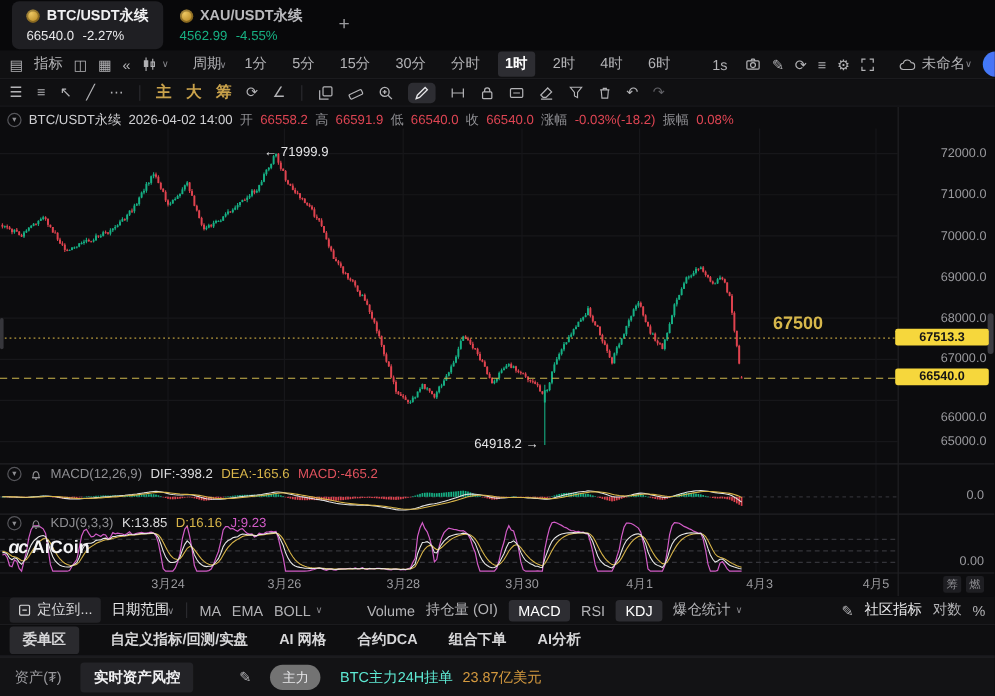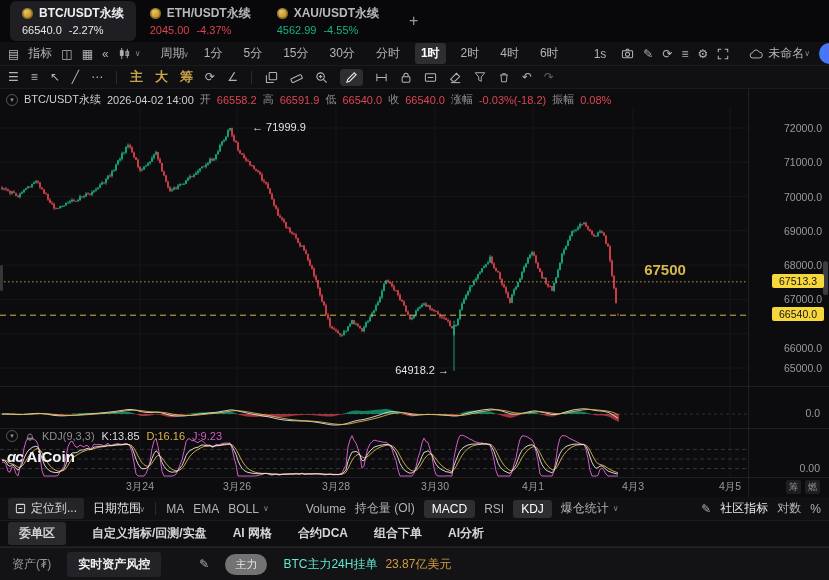--- a/index.html
+++ b/index.html
@@ -35,21 +35,21 @@
   .wsname{display:flex;align-items:center;gap:5px}
 
   
   .chartwrap{position:relative;height:408px;background:#0c0c0e;overflow:hidden}
   #chart-svg{position:absolute;left:0;top:0}
   .info{position:absolute;top:3px;left:6px;z-index:5;display:flex;gap:6px;font-size:11px;color:#8f8f93;align-items:center;white-space:nowrap}
   .info .lt{color:#cfcfd2}.info .rd{color:#de4553}
   .circ{width:12px;height:12px;border:1px solid #55555a;border-radius:50%;font-size:7px;display:inline-flex;align-items:center;justify-content:center;color:#8f8f93}
   .ylab{position:absolute;right:7px;font-size:10.5px;color:#9a9a9e;z-index:3}
   .xlab{position:absolute;top:391px;width:44px;text-align:center;font-size:10.5px;color:#9a9a9e;z-index:3}
-  .ytag{position:absolute;right:5px;background:#f6d73c;color:#151515;font-size:10.5px;font-weight:normal;padding:1px 7px;border-radius:2px;z-index:6}
+  .ytag{position:absolute;right:5px;background:#f6d73c;color:#151515;font-size:10.5px;font-weight:bold;padding:1px 20px;border-radius:2px;z-index:6}
   .ann{position:absolute;font-size:11px;color:#e4e4e6;z-index:4;white-space:nowrap}
   #ann-low{width:68px;text-align:right}
   #ann-alert{font-size:15px;color:#d7b84c;font-weight:bold;width:80px;text-align:center}
   .phead{position:absolute;left:6px;display:flex;gap:7px;font-size:11px;color:#8f8f93;align-items:center;z-index:4;white-space:nowrap}
   .phead .wv{color:#dcdcde}.phead .yv{color:#d9b64a}.phead .mv{color:#e0525e}.phead .jv{color:#d25cc7}
   .wm{position:absolute;left:7px;top:359px;color:#f4f4f6;font-size:15px;font-weight:bold;display:flex;gap:4px;align-items:baseline;z-index:4}
   .wm .lg{font-style:italic;font-weight:800;letter-spacing:-1px}
   .axlab{position:absolute;right:9px;font-size:10.5px;color:#9a9a9e;z-index:3}
   .axbtn{position:absolute;top:391px;width:15px;height:14px;background:#1e1e22;border-radius:2px;color:#8f8f93;font-size:9.5px;display:flex;align-items:center;justify-content:center;z-index:3}
   .lefthandle{position:absolute;left:0;top:176px;width:3px;height:26px;background:#36363b;border-radius:2px;z-index:5}
@@ -75,30 +75,20 @@
 
   <div class="tabbar">
     <div class="tab active">
       <div class="thead">
           <span class="coin"></span>
           <span>BTC/USDT永续</span>
         </div>
       <div class="tsub w">
           <span>66540.0</span>
           <span>-2.27%</span>
-        </div>
-    </div>
-    <div class="tab">
-      <div class="thead">
-          <span class="coin"></span>
-          <span>ETH/USDT永续</span>
-        </div>
-      <div class="tsub r">
-          <span>2045.00</span>
-          <span>-4.37%</span>
         </div>
     </div>
     <div class="tab">
       <div class="thead">
           <span class="coin"></span>
           <span>XAU/USDT永续</span>
         </div>
       <div class="tsub g">
           <span>4562.99</span>
           <span>-4.55%</span>
@@ -1264,24 +1254,40 @@
         <div class="xlab" style="left: 314px;">3月28</div>
         <div class="xlab" style="left: 413px;">3月30</div>
         <div class="xlab" style="left: 511px;">4月1</div>
         <div class="xlab" style="left: 611px;">4月3</div>
         <div class="xlab" style="left: 708px;">4月5</div>
       </div>
 
     <div class="ytag" id="tag-cross" style="top: 184.83px;">67513.3</div>
     <div class="ytag" id="tag-last" style="top: 218.2px;">66540.0</div>
 
-    <div class="ann" id="ann-high" style="left: 252px; top: 32.0034px;">← 71999.9</div>
+    <div class="ann" id="ann-high" style="left: 220px; top: 32.0034px;">← 71999.9</div>
     <div class="ann" id="ann-low" style="left: 381px; top: 274.805px;">64918.2 →</div>
     <div class="ann" id="ann-alert" style="left: 625px; top: 171.83px;">67500</div>
 
+    <div class="phead" style="top:300px">
+      <span class="circ">▾</span>
+      <span class="ic">
+          <svg width="10" height="11" viewBox="0 0 12 12">
+            <g stroke="#8f8f93" stroke-width="1.1" fill="none">
+              <path d="M3 9c0-4 .8-6 3-6s3 2 3 6z"></path>
+              <path d="M2 9h8"></path>
+              <path d="M5 10.5h2"></path>
+            </g>
+          </svg>
+        </span>
+      <span>MACD(12,26,9)</span>
+      <span class="wv">DIF:-398.2</span>
+      <span class="yv">DEA:-165.6</span>
+      <span class="mv">MACD:-465.2</span>
+    </div>
 
     <div class="phead" style="top:341px">
       <span class="circ">▾</span>
       <span class="ic">
           <svg width="10" height="11" viewBox="0 0 12 12">
             <g stroke="#8f8f93" stroke-width="1.1" fill="none">
               <path d="M3 9c0-4 .8-6 3-6s3 2 3 6z"></path>
               <path d="M2 9h8"></path>
               <path d="M5 10.5h2"></path>
             </g>

